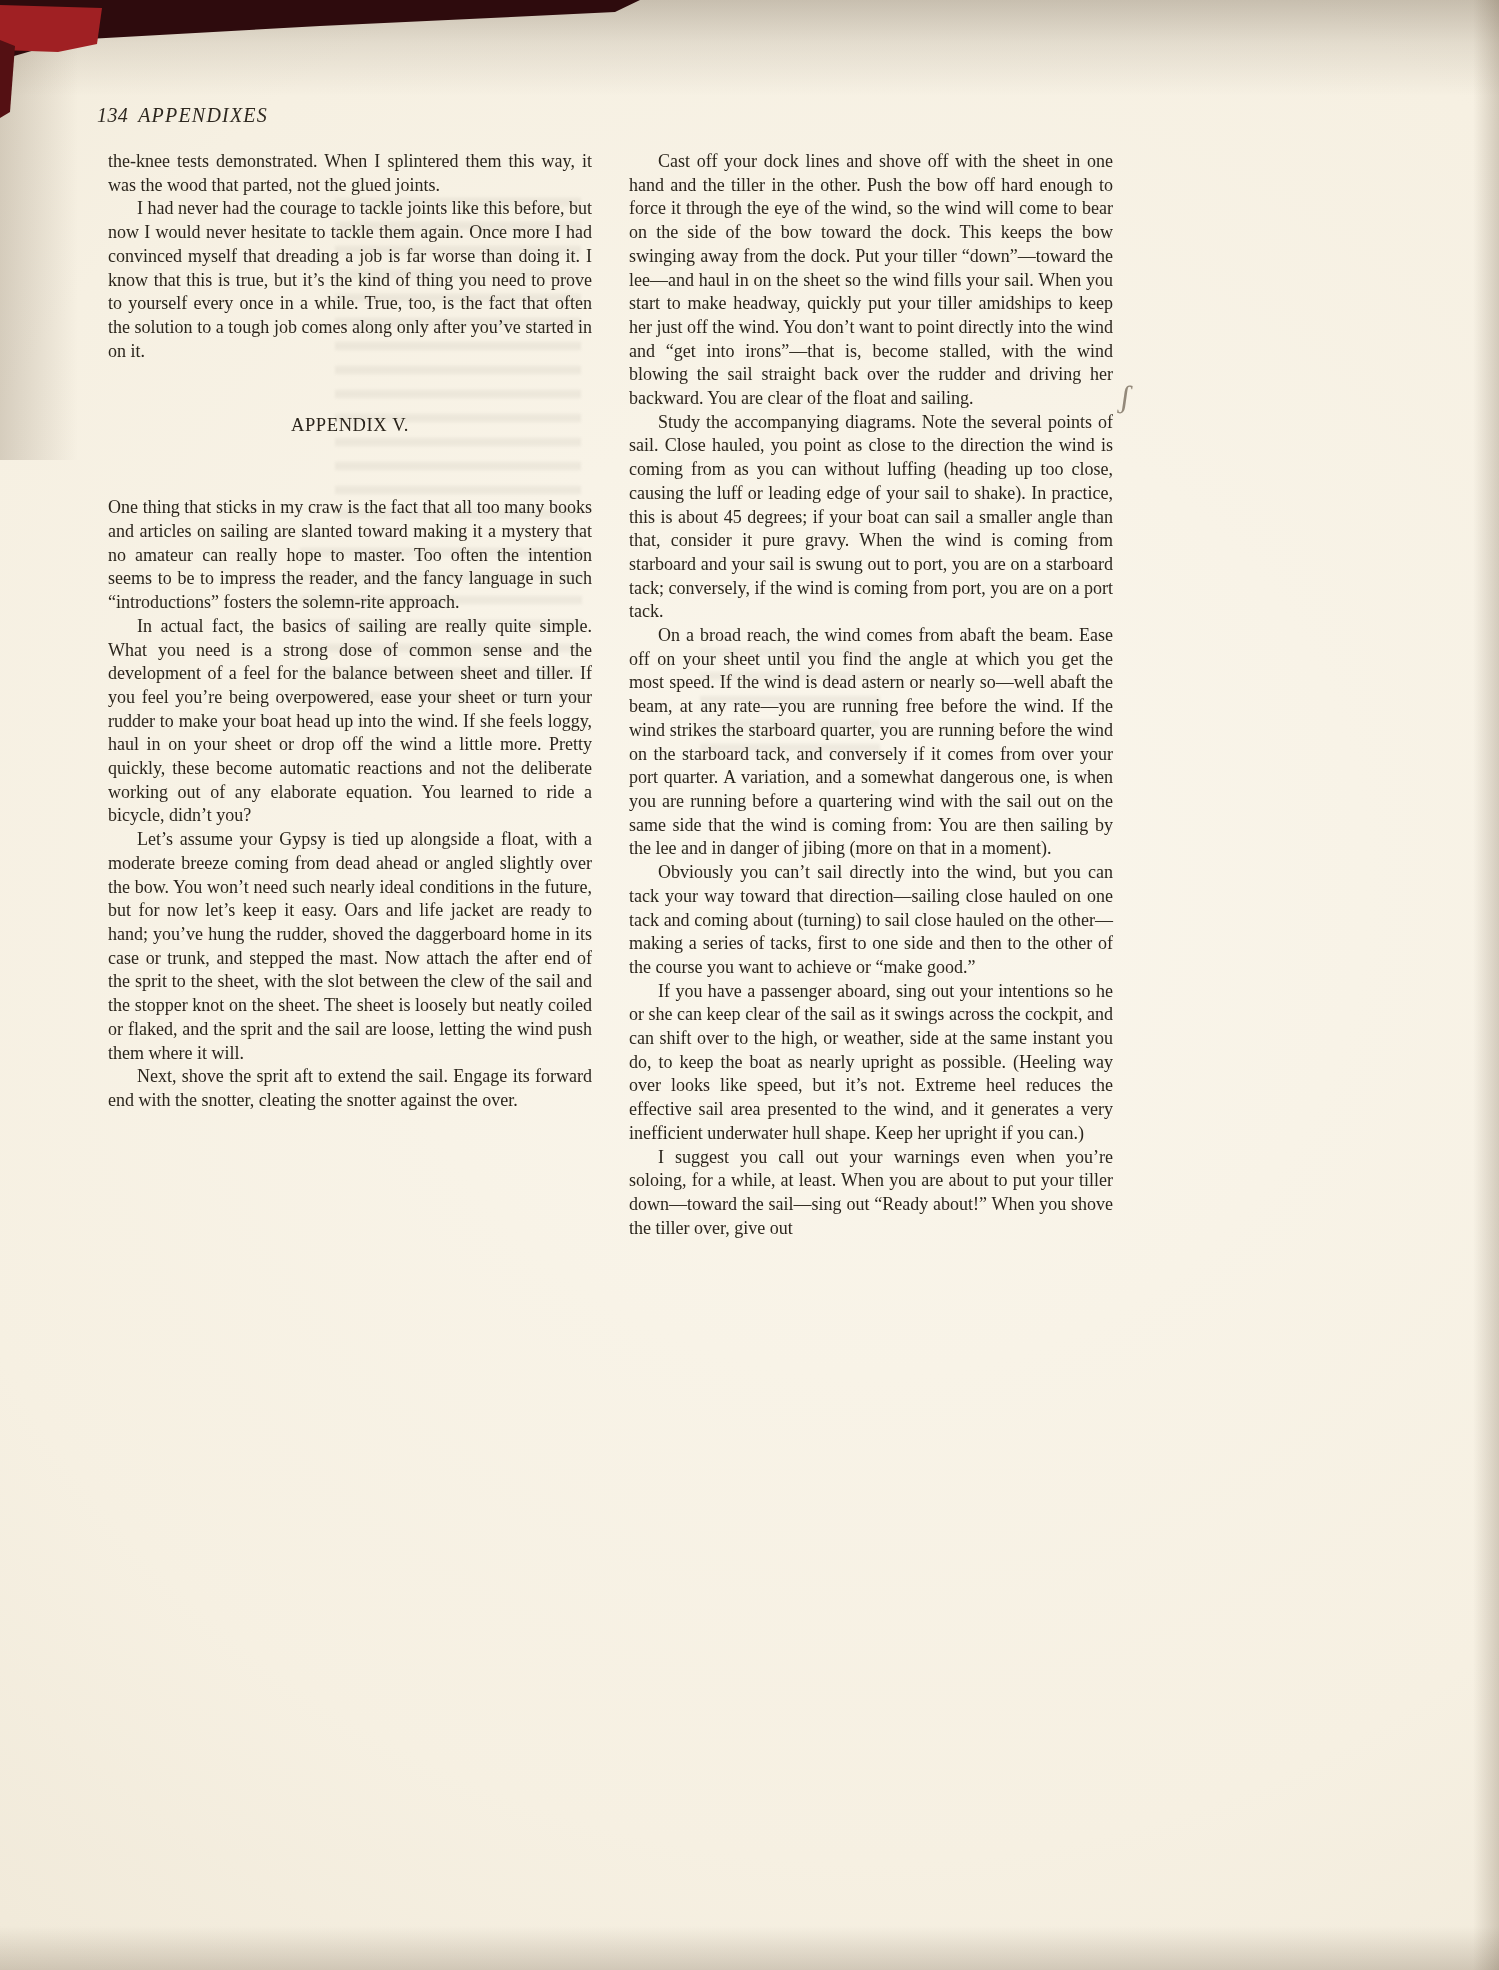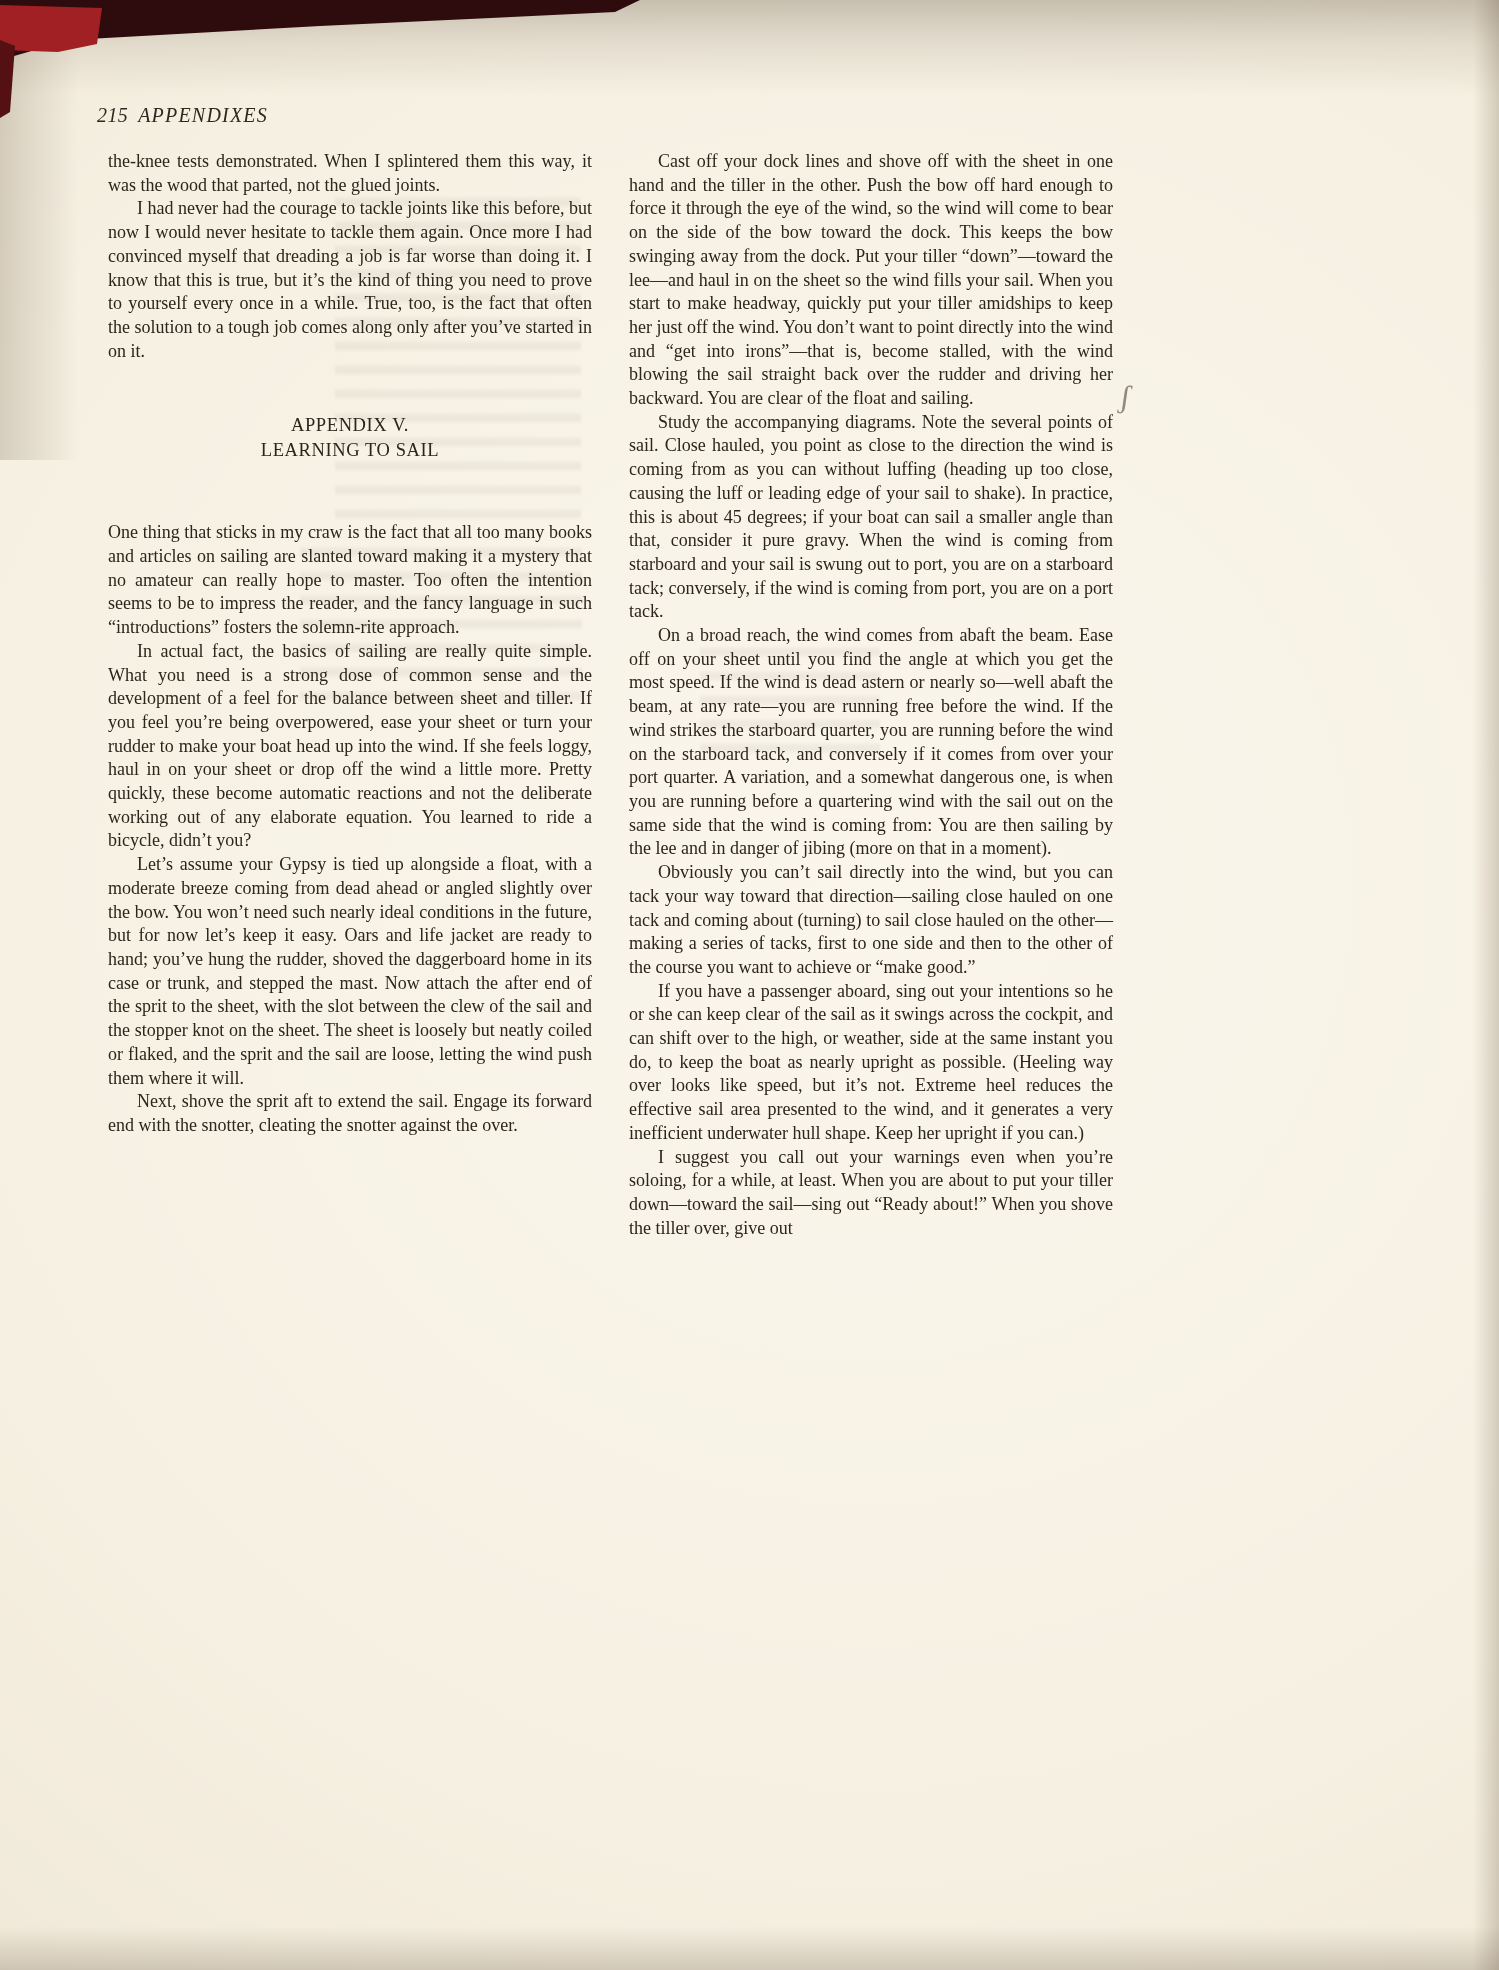--- a/index.html
+++ b/index.html
@@ -55,29 +55,28 @@
     <polygon points="0,0 640,0 615,12 320,26 70,40 0,60" fill="#2e0b0d"></polygon>
     <polygon points="0,5 102,8 97,44 58,52 0,50" fill="#a02023"></polygon>
     <polygon points="0,40 15,46 10,112 0,118" fill="#541013"></polygon>
   </svg>
 
   <div class="ghost g1"></div>
   <div class="ghost g2"></div>
   <div class="ghost g3"></div>
 
   <div class="page-header">
-    <span class="pagenum">215</span><span class="running-head">APPENDIXES</span>
+    <span class="pagenum">134</span><span class="running-head">APPENDIXES</span>
   </div>
 
   <div class="col col-left">
       <p><span>the-knee tests demonstrated. When I splintered them this way, it was the wood that parted, not the glued joints.</span></p>
       <p class="indent"><span>I had never had the courage to tackle joints like this before, but now I would never hesitate to tackle them again. Once more I had convinced myself that dreading a job is far worse than doing it. I know that this is true, but it’s the kind of thing you need to prove to yourself every once in a while. True, too, is the fact that often the solution to a tough job comes along only after you’ve started in on it.</span></p>
       <div class="heading">
         <div>APPENDIX V.</div>
-        <div>LEARNING TO SAIL</div>
       </div>
       <p><span>One thing that sticks in my craw is the fact that all too many books and articles on sailing are slanted toward making it a mystery that no amateur can really hope to master. Too often the intention seems to be to impress the reader, and the fancy language in such “introductions” fosters the solemn-rite approach.</span></p>
       <p class="indent"><span>In actual fact, the basics of sailing are really quite simple. What you need is a strong dose of common sense and the development of a feel for the balance between sheet and tiller. If you feel you’re being overpowered, ease your sheet or turn your rudder to make your boat head up into the wind. If she feels loggy, haul in on your sheet or drop off the wind a little more. Pretty quickly, these become automatic reactions and not the deliberate working out of any elaborate equation. You learned to ride a bicycle, didn’t you?</span></p>
       <p class="indent"><span>Let’s assume your Gypsy is tied up alongside a float, with a moderate breeze coming from dead ahead or angled slightly over the bow. You won’t need such nearly ideal conditions in the future, but for now let’s keep it easy. Oars and life jacket are ready to hand; you’ve hung the rudder, shoved the daggerboard home in its case or trunk, and stepped the mast. Now attach the after end of the sprit to the sheet, with the slot between the clew of the sail and the stopper knot on the sheet. The sheet is loosely but neatly coiled or flaked, and the sprit and the sail are loose, letting the wind push them where it will.</span></p>
       <p class="indent"><span>Next, shove the sprit aft to extend the sail. Engage its forward end with the snotter, cleating the snotter against the over.</span></p>
     </div>
   <div class="col col-right">
       <p class="indent"><span>Cast off your dock lines and shove off with the sheet in one hand and the tiller in the other. Push the bow off hard enough to force it through the eye of the wind, so the wind will come to bear on the side of the bow toward the dock. This keeps the bow swinging away from the dock. Put your tiller “down”—toward the lee—and haul in on the sheet so the wind fills your sail. When you start to make headway, quickly put your tiller amidships to keep her just off the wind. You don’t want to point directly into the wind and “get into irons”—that is, become stalled, with the wind blowing the sail straight back over the rudder and driving her backward. You are clear of the float and sailing.</span></p>
       <p class="indent"><span>Study the accompanying diagrams. Note the several points of sail. </span><span class="it">Close hauled</span><span>, you point as close to the direction the wind is coming from as you can without luffing (heading up too close, causing the luff or leading edge of your sail to shake). In practice, this is about 45 degrees; if your boat can sail a smaller angle than that, consider it pure gravy. When the wind is coming from starboard and your sail is swung out to port, you are on a starboard tack; conversely, if the wind is coming from port, you are on a port tack.</span></p>
       <p class="indent"><span>On a </span><span class="it">broad reach</span><span>, the wind comes from abaft the beam. Ease off on your sheet until you find the angle at which you get the most speed. If the wind is dead astern or nearly so—well abaft the beam, at any rate—you are </span><span class="it">running free</span><span> before the wind. If the wind strikes the starboard quarter, you are running before the wind on the starboard tack, and conversely if it comes from over your port quarter. A variation, and a somewhat dangerous one, is when you are running before a quartering wind with the sail out on the same side that the wind is coming from: You are then sailing </span><span class="it">by the lee</span><span> and in danger of jibing (more on that in a moment).</span></p>

